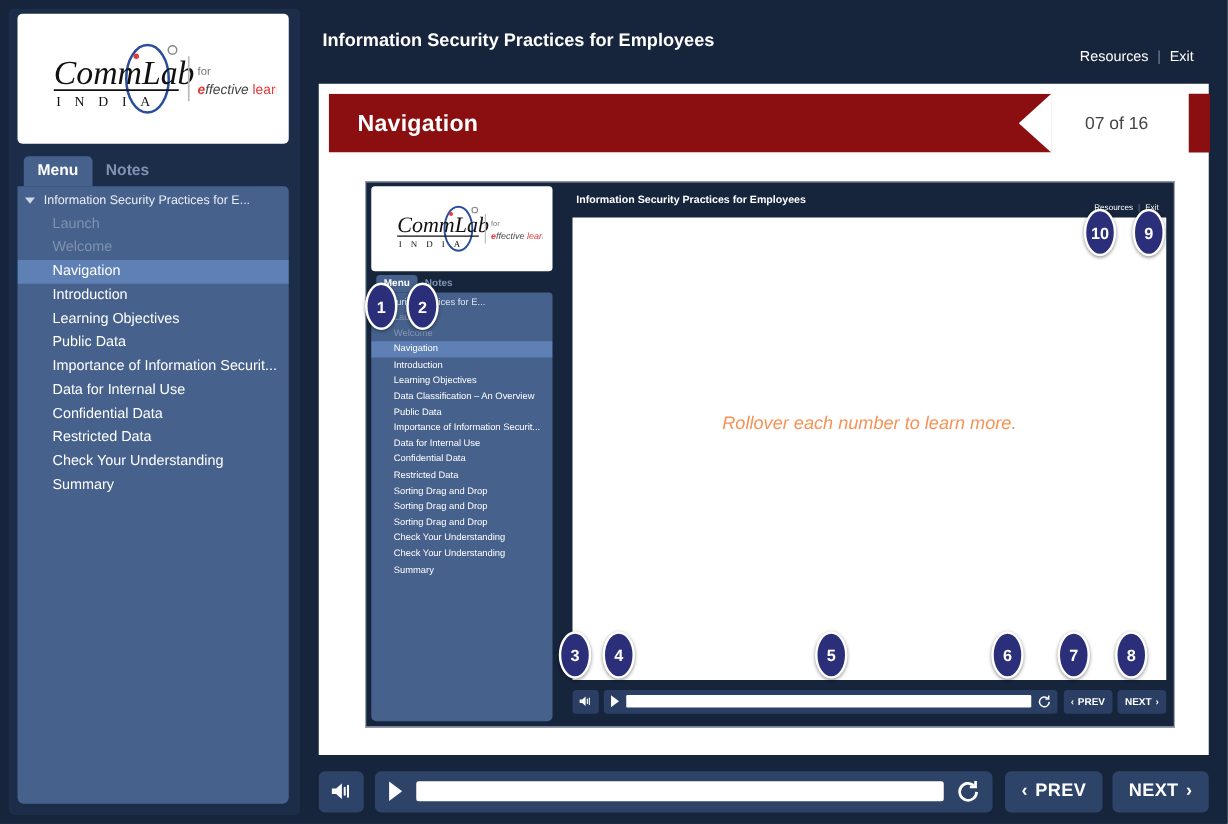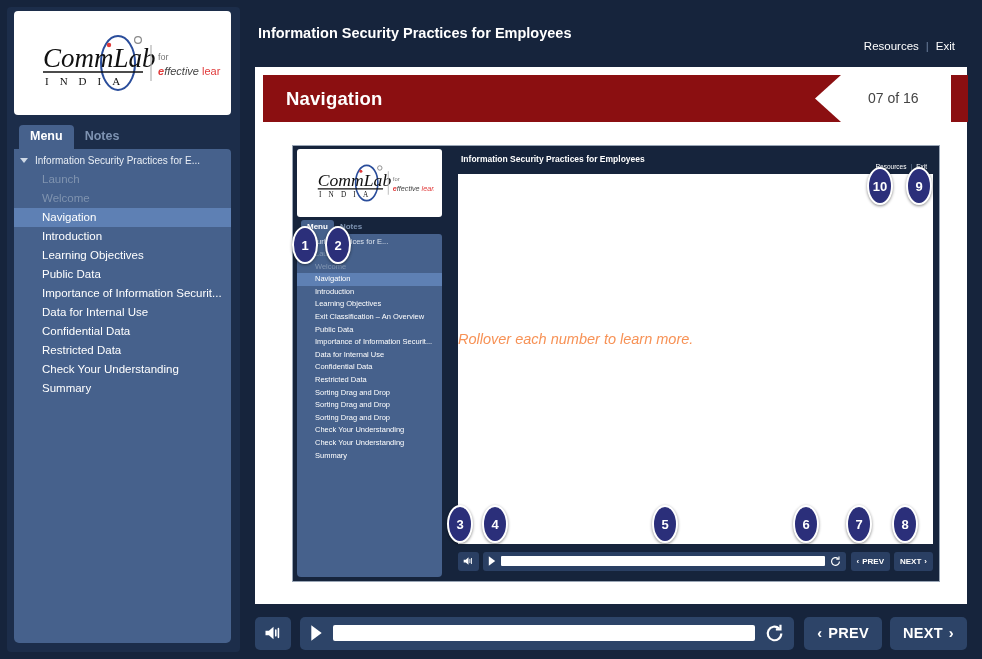--- a/index.html
+++ b/index.html
@@ -220,21 +220,21 @@
   #pv-white {
     position: absolute;
     left: 165px; top: 28px;
     width: 475px; height: 370px;
     background: #ffffff;
   }
   .pv-rollover {
     position: absolute;
     left: 0; right: 0;
     top: 157px;
-    text-align: left;
+    text-align: center;
     color: #f79256;
     font-size: 14.5px;
     font-style: italic;
   }
 
   
   #pv-player {
     position: absolute;
     left: 165px; top: 403px;
     width: 475px; height: 24px;
@@ -432,21 +432,21 @@
         </div>
 
         <div id="pv-menu">
           <div class="pv-root">...curity Practices for E...</div>
           <div id="pv-menu-list">
               <div class="pv-item dim">Launch</div>
               <div class="pv-item dim">Welcome</div>
               <div class="pv-item sel">Navigation</div>
               <div class="pv-item">Introduction</div>
               <div class="pv-item">Learning Objectives</div>
-              <div class="pv-item">Exit Classification – An Overview</div>
+              <div class="pv-item">Data Classification – An Overview</div>
               <div class="pv-item">Public Data</div>
               <div class="pv-item">Importance of Information Securit...</div>
               <div class="pv-item">Data for Internal Use</div>
               <div class="pv-item">Confidential Data</div>
               <div class="pv-item">Restricted Data</div>
               <div class="pv-item">Sorting Drag and Drop</div>
               <div class="pv-item">Sorting Drag and Drop</div>
               <div class="pv-item">Sorting Drag and Drop</div>
               <div class="pv-item">Check Your Understanding</div>
               <div class="pv-item">Check Your Understanding</div>

